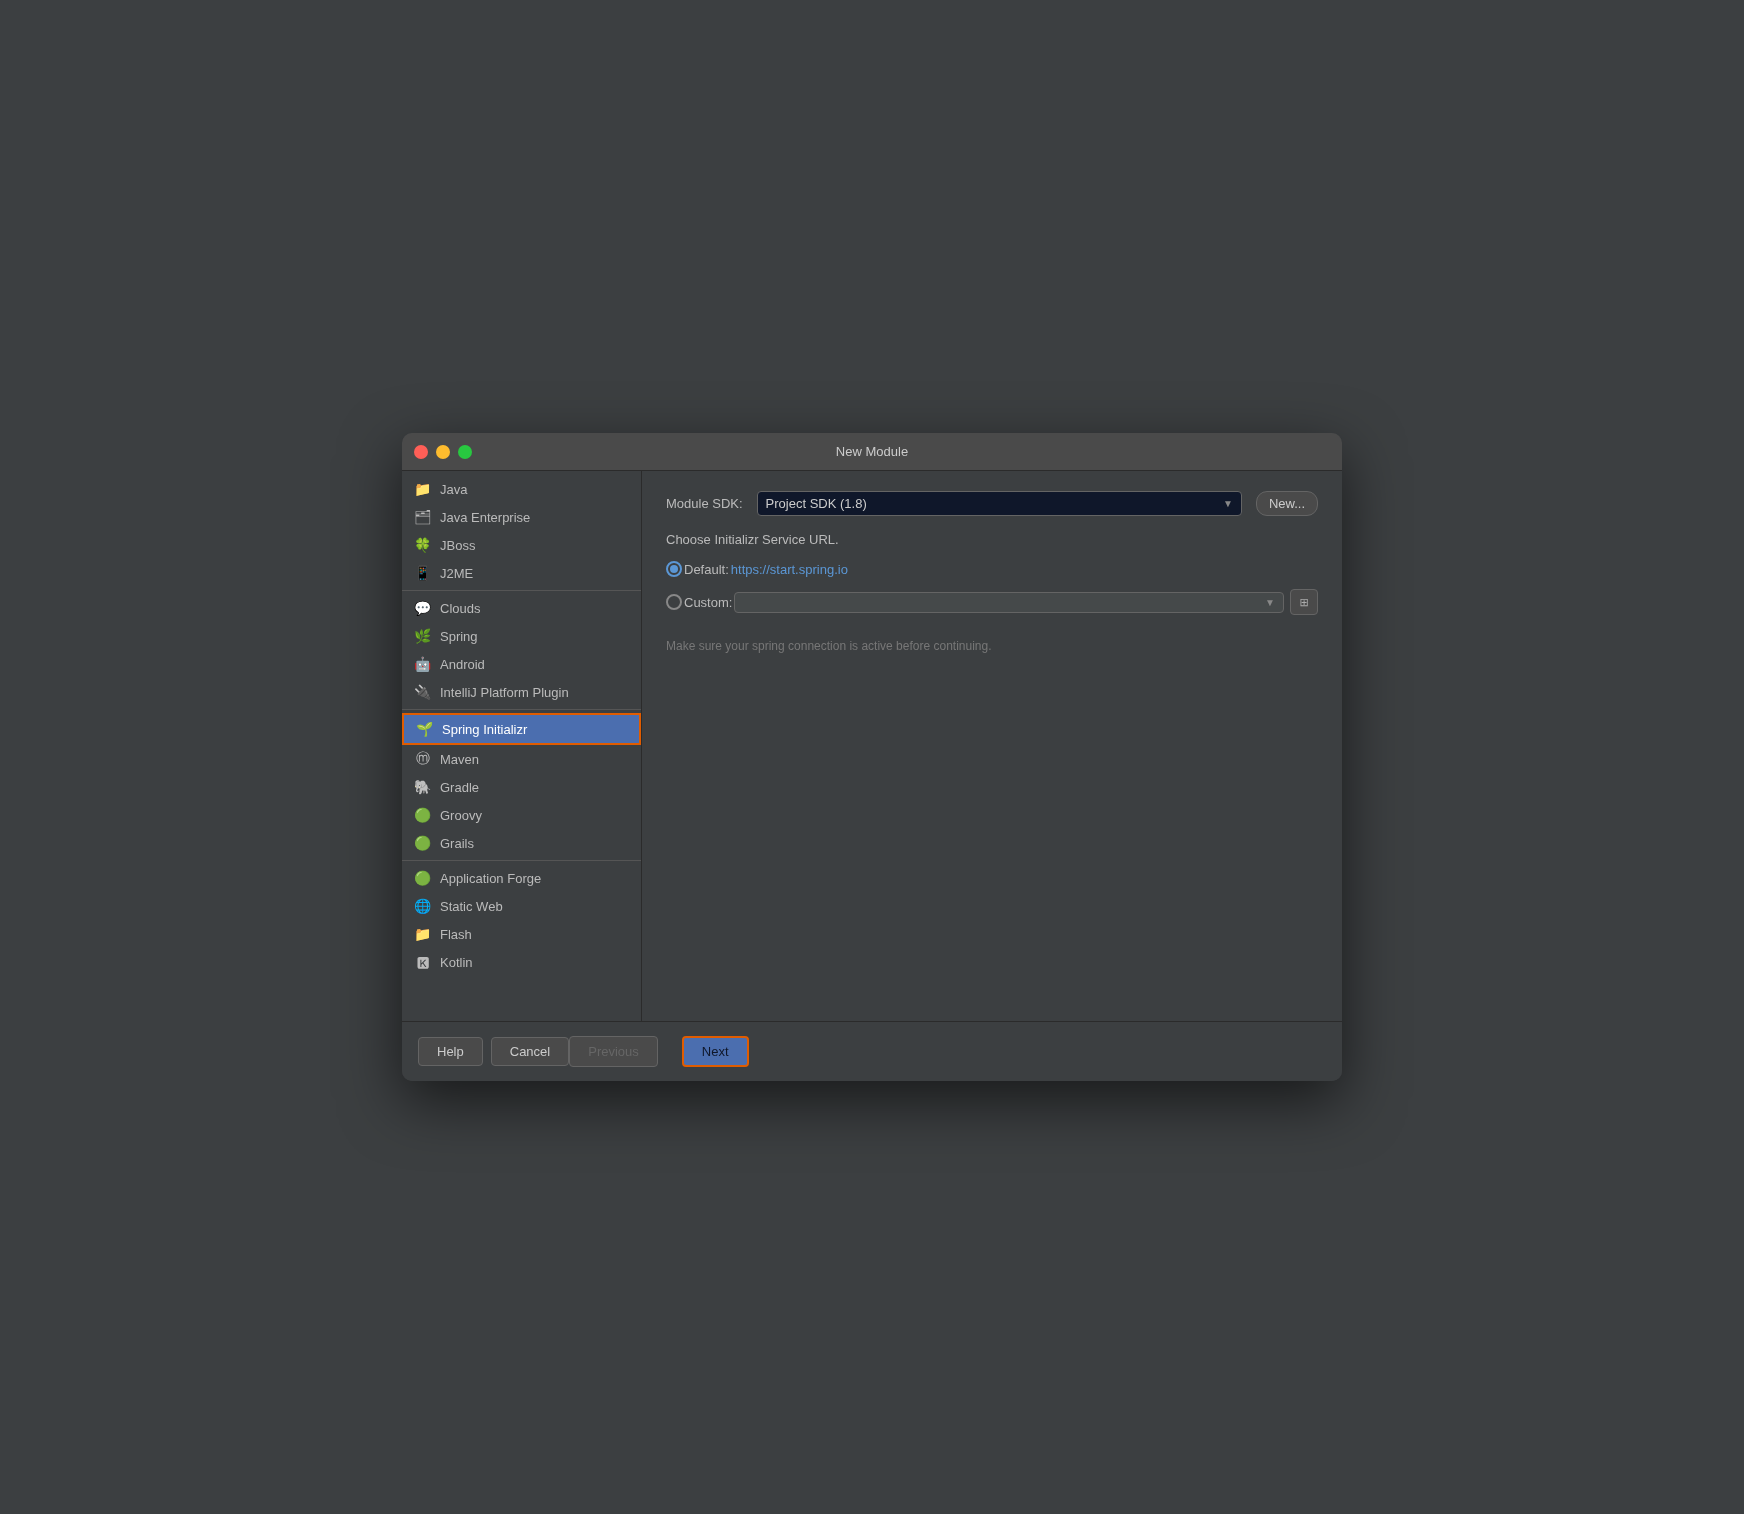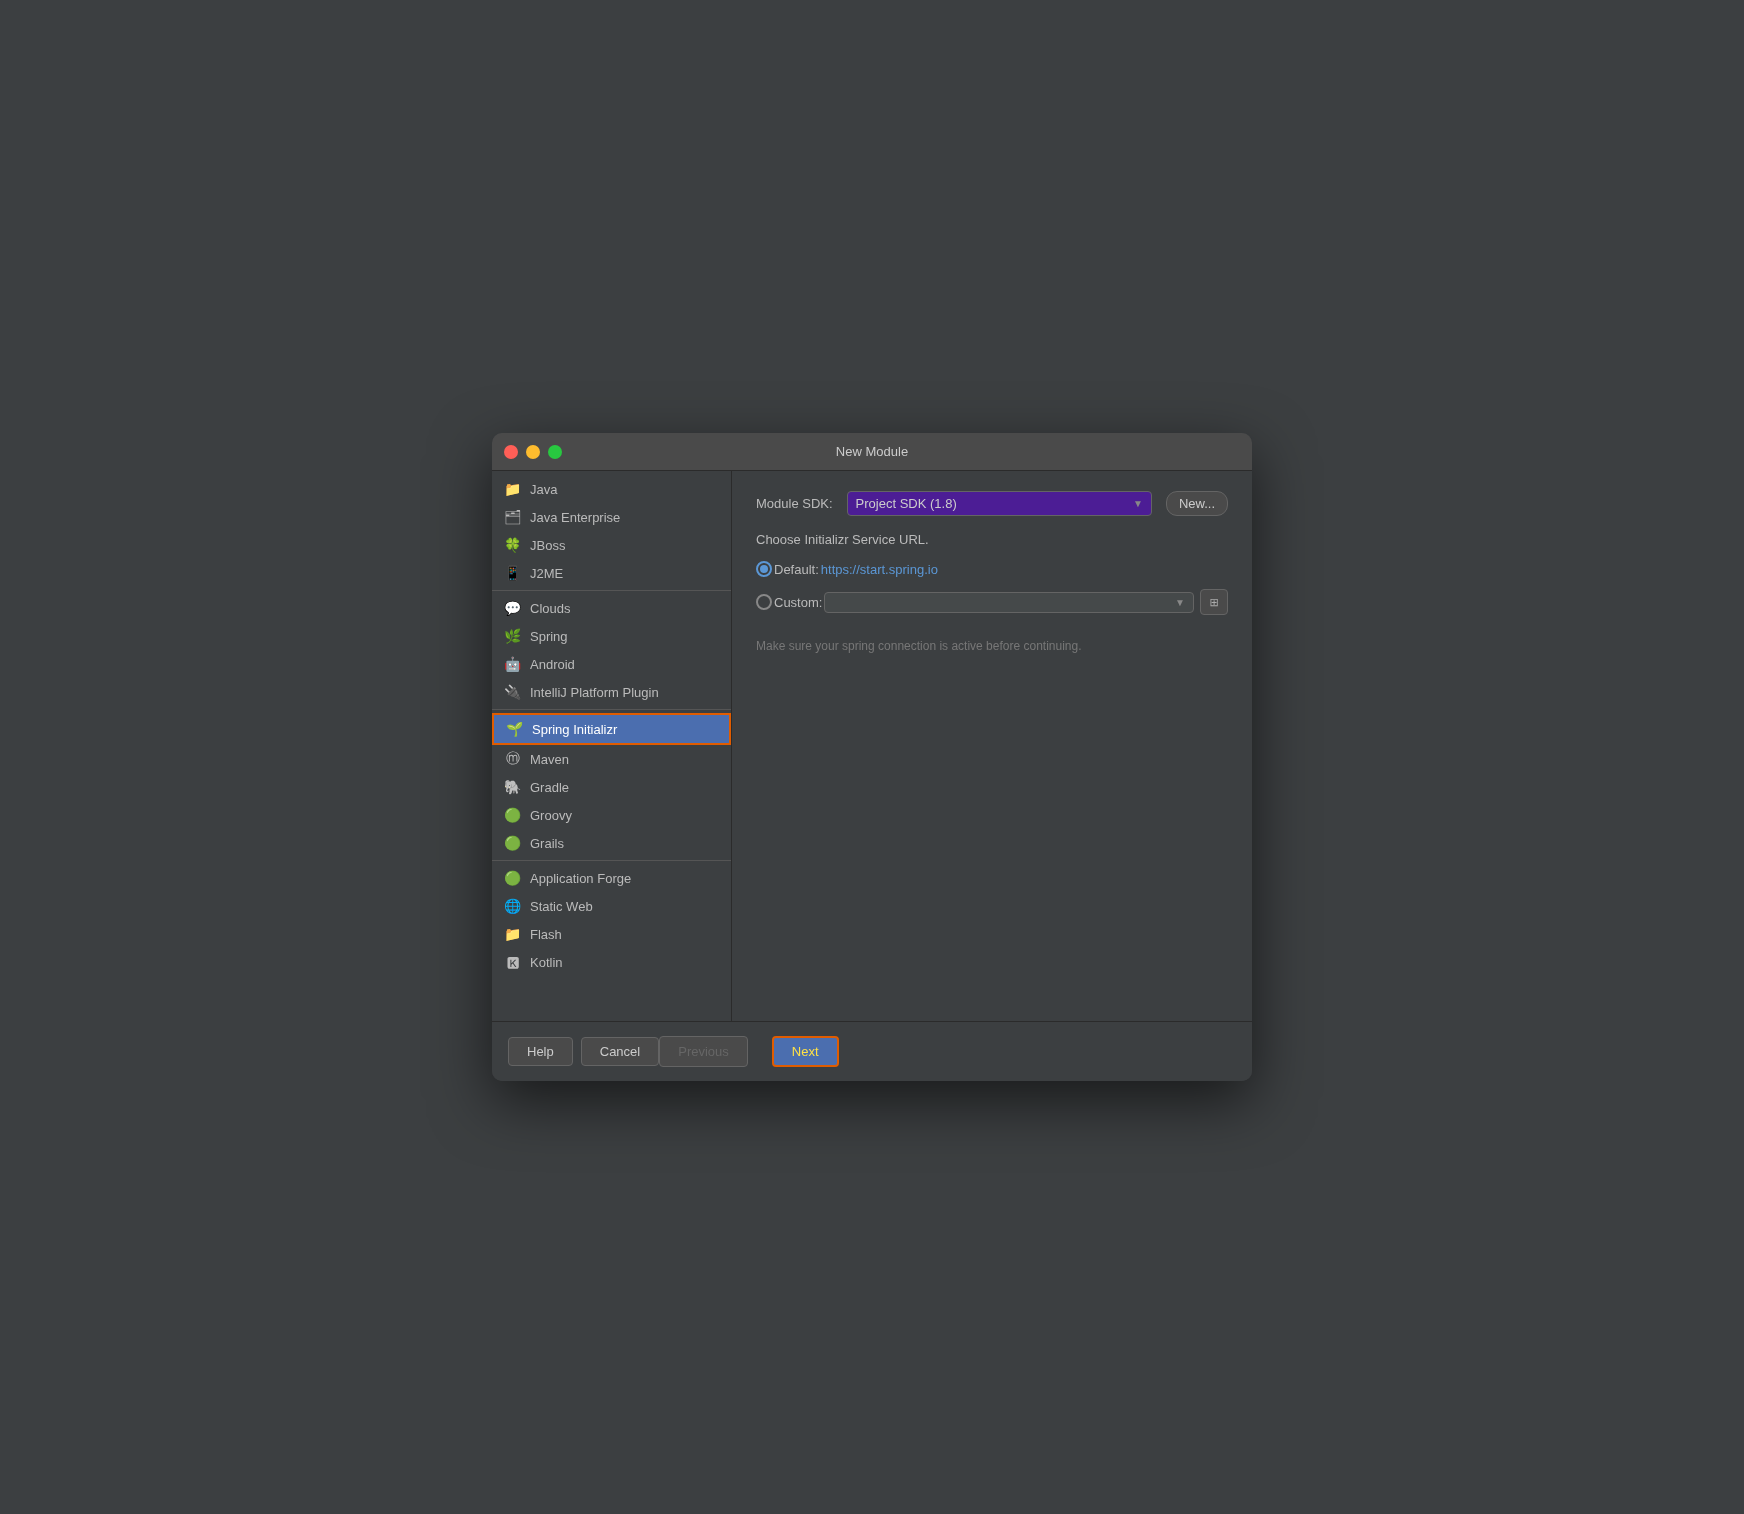--- a/index.html
+++ b/index.html
@@ -5,21 +5,21 @@
     * { box-sizing: border-box; margin: 0; padding: 0; }
     body {
       background: #3c3f41;
       display: flex;
       justify-content: center;
       align-items: center;
       min-height: 100vh;
       font-family: -apple-system, BlinkMacSystemFont, 'Segoe UI', sans-serif;
     }
     .window {
-      width: 760px;
+      width: 940px;
       background: #3c3f41;
       border-radius: 10px;
       box-shadow: 0 20px 60px rgba(0,0,0,0.6);
       overflow: hidden;
       display: flex;
       flex-direction: column;
     }
     .titlebar {
       background: #4a4a4a;
       height: 38px;
@@ -101,21 +101,21 @@
       gap: 14px;
       margin-bottom: 16px;
     }
     .sdk-label {
       color: #bbbbbb;
       font-size: 13px;
       white-space: nowrap;
     }
     .sdk-dropdown {
       flex: 1;
-      background: #4c1d95;
+      background: #0f172a;
       border: 1px solid #646464;
       border-radius: 4px;
       color: #cccccc;
       font-size: 13px;
       padding: 4px 8px;
       display: flex;
       align-items: center;
       justify-content: space-between;
       cursor: pointer;
       gap: 6px;
@@ -239,21 +239,21 @@
       border: 1px solid #646464;
       border-radius: 4px;
       color: #cccccc;
       font-size: 13px;
       padding: 6px 18px;
       cursor: pointer;
     }
     .btn-primary {
       background: #4b6eaf;
       border: 1px solid #4b6eaf;
-      color: #fde047;
+      color: #0f172a;
       border: 2px solid #e05c00;
     }
     .btn-disabled {
       color: #666;
       cursor: default;
     }
   </style>
 </head>
 <body>
 

